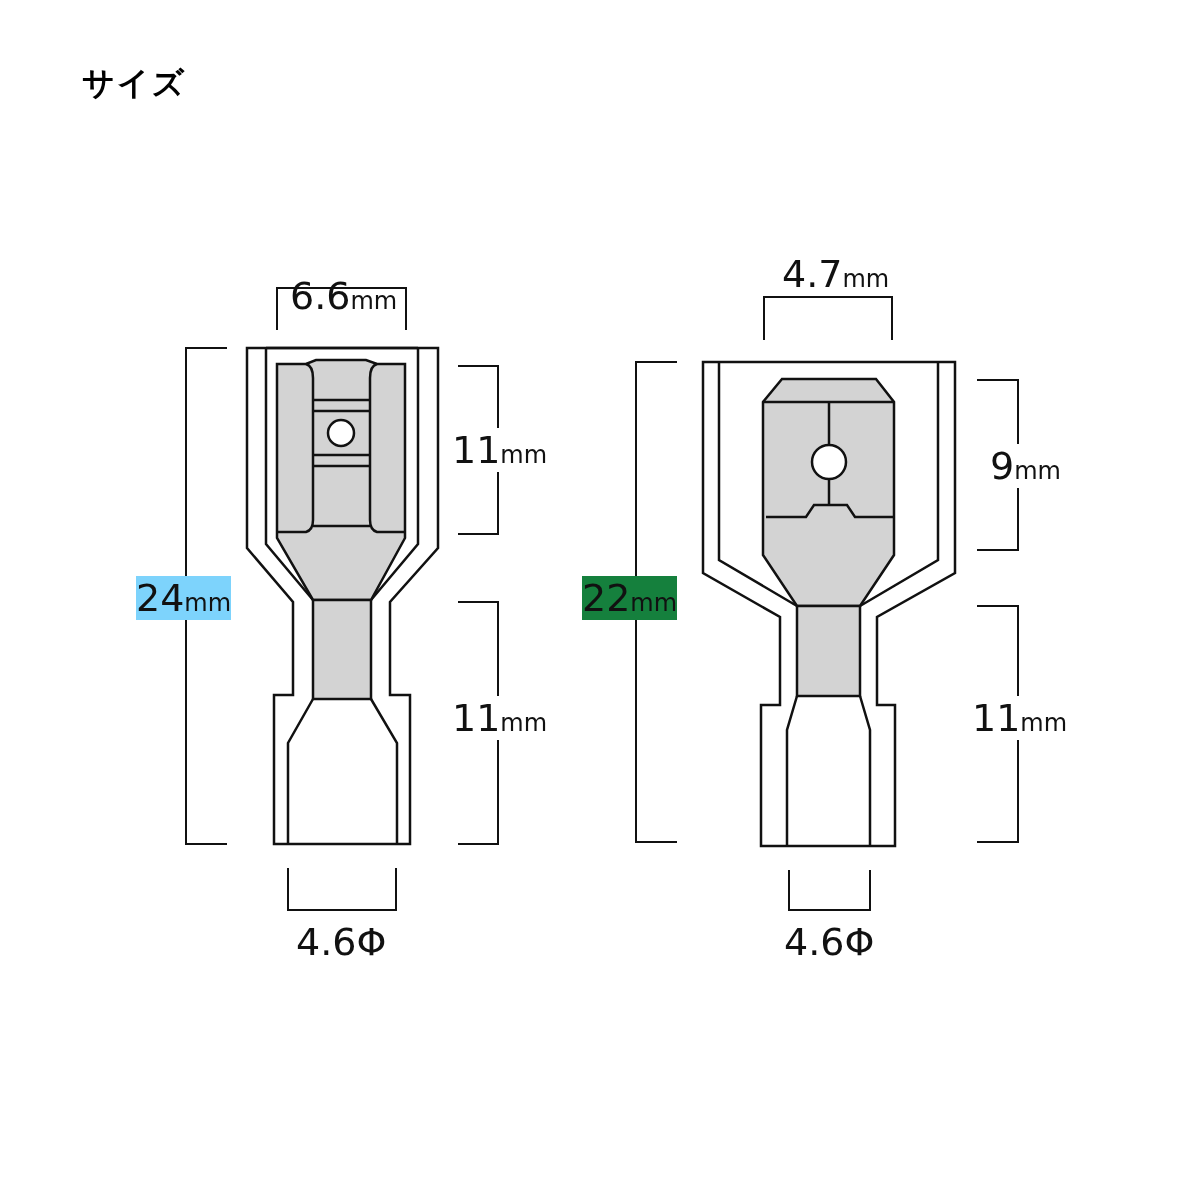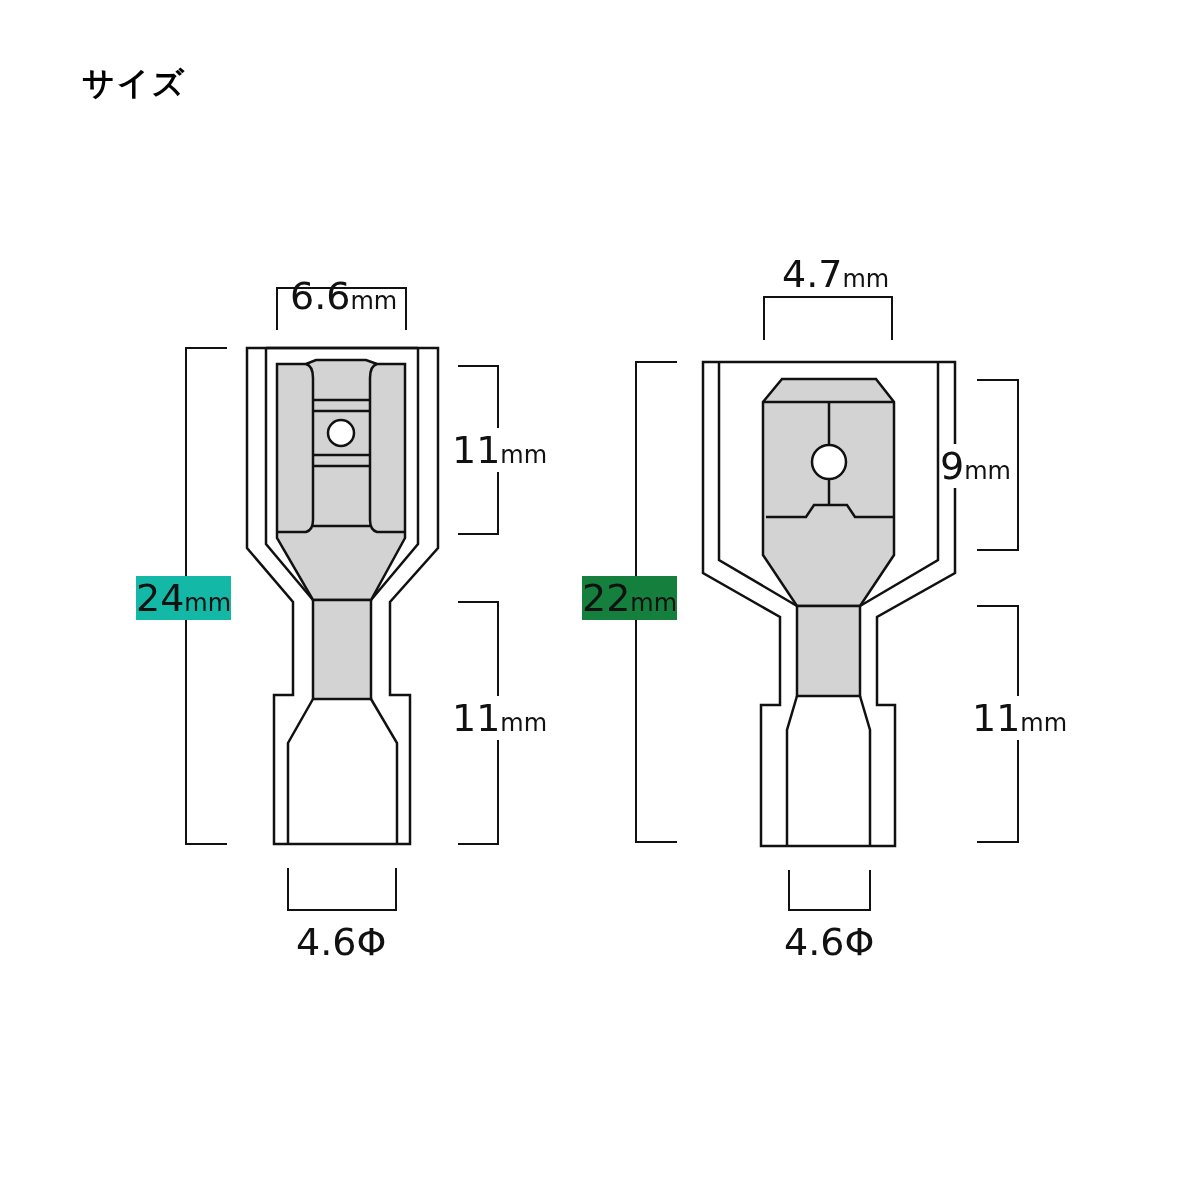--- a/index.html
+++ b/index.html
@@ -72,40 +72,40 @@
       <path d="M977,380 L1018,380 L1018,550 L977,550"></path>
       <path d="M977,606 L1018,606 L1018,842 L977,842"></path>
       <path d="M789,870 L789,910 L870,910 L870,870"></path>
     </g>
   </g>
 </svg>
 
 <div class="lbl" style="left:290px; top:242px;margin-top:32px;">
   <span class="num">6.6</span><span class="unit">mm</span>
 </div>
-<div class="lbl" style="left:136px; top:576px; background:#14b8a6;">
+<div class="lbl" style="left:136px; top:576px; background:#7dd3fc;">
   <span class="num">24</span><span class="unit">mm</span>
 </div>
 <div class="lbl" style="left:452px; top:428px; background:#fff;">
   <span class="num">11</span><span class="unit">mm</span>
 </div>
 <div class="lbl" style="left:452px; top:696px; background:#fff;">
   <span class="num">11</span><span class="unit">mm</span>
 </div>
 <div class="lbl" style="left:296px; top:920px;">
   <span class="num">4.6Φ</span>
 </div>
 
 <div class="lbl" style="left:782px; top:252px;">
   <span class="num">4.7</span><span class="unit">mm</span>
 </div>
 <div class="lbl" style="left:582px; top:576px; background:#15803d;">
   <span class="num">22</span><span class="unit">mm</span>
 </div>
-<div class="lbl" style="left:940px; top:444px; background:#fff;">
+<div class="lbl" style="left:990px; top:444px; background:#fff;">
   <span class="num">9</span><span class="unit">mm</span>
 </div>
 <div class="lbl" style="left:972px; top:696px; background:#fff;">
   <span class="num">11</span><span class="unit">mm</span>
 </div>
 <div class="lbl" style="left:784px; top:920px;">
   <span class="num">4.6Φ</span>
 </div>
 
 </body></html>

